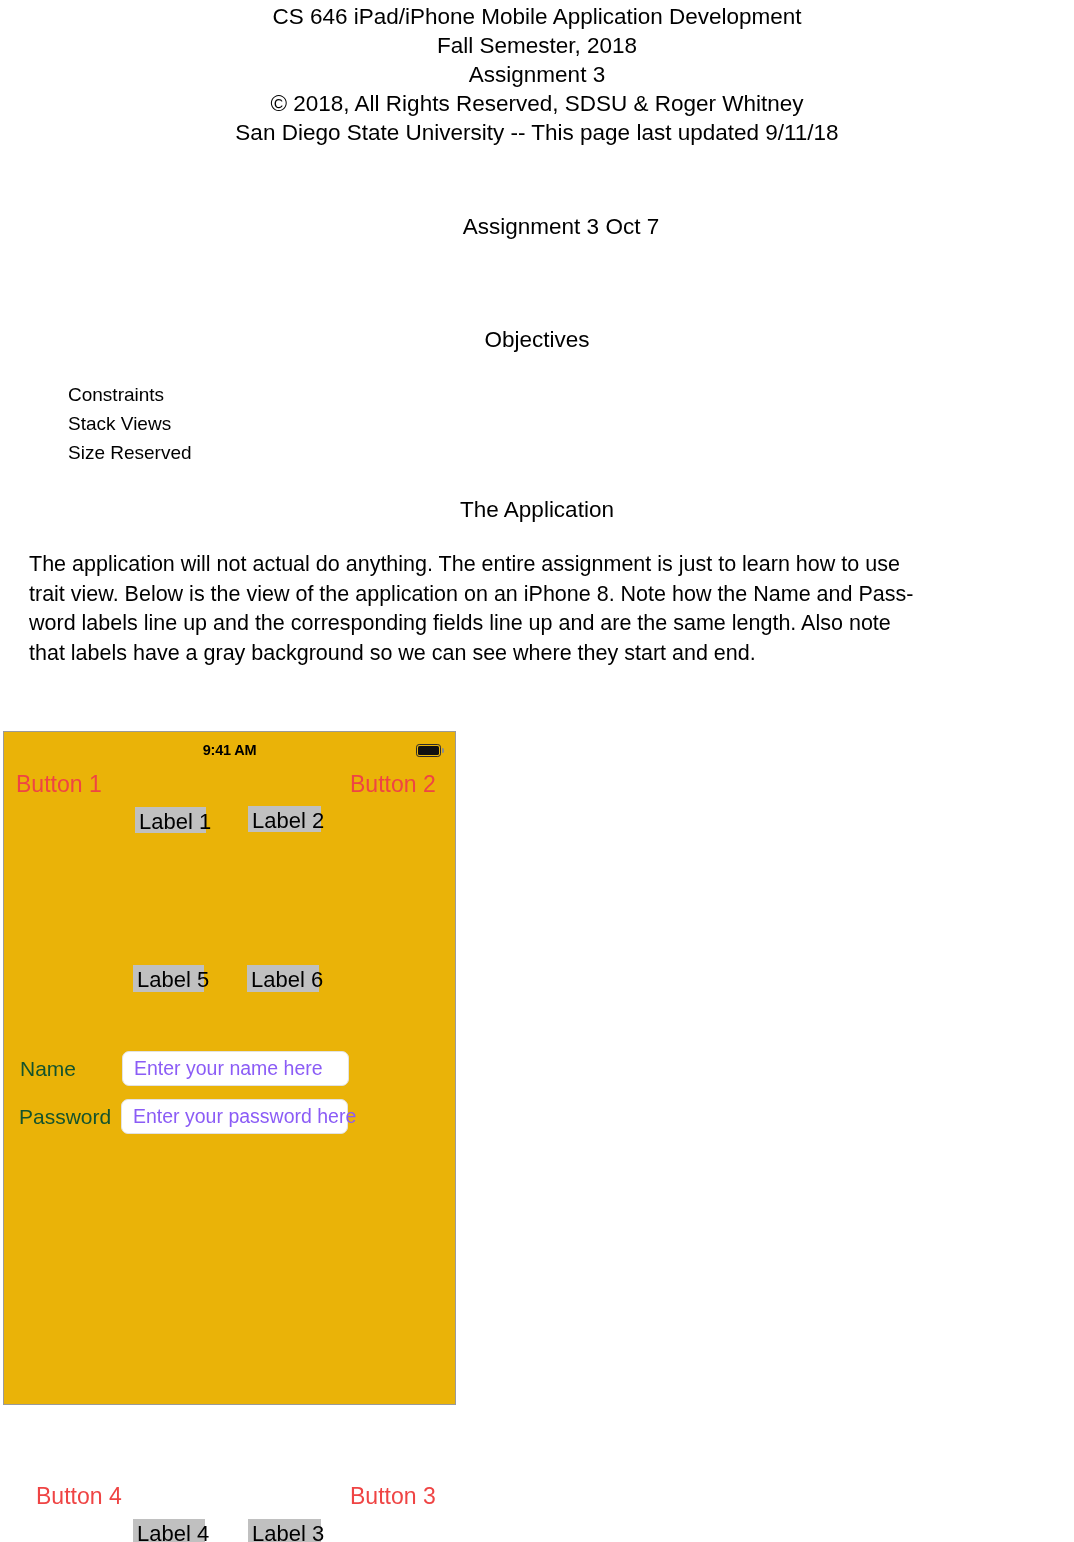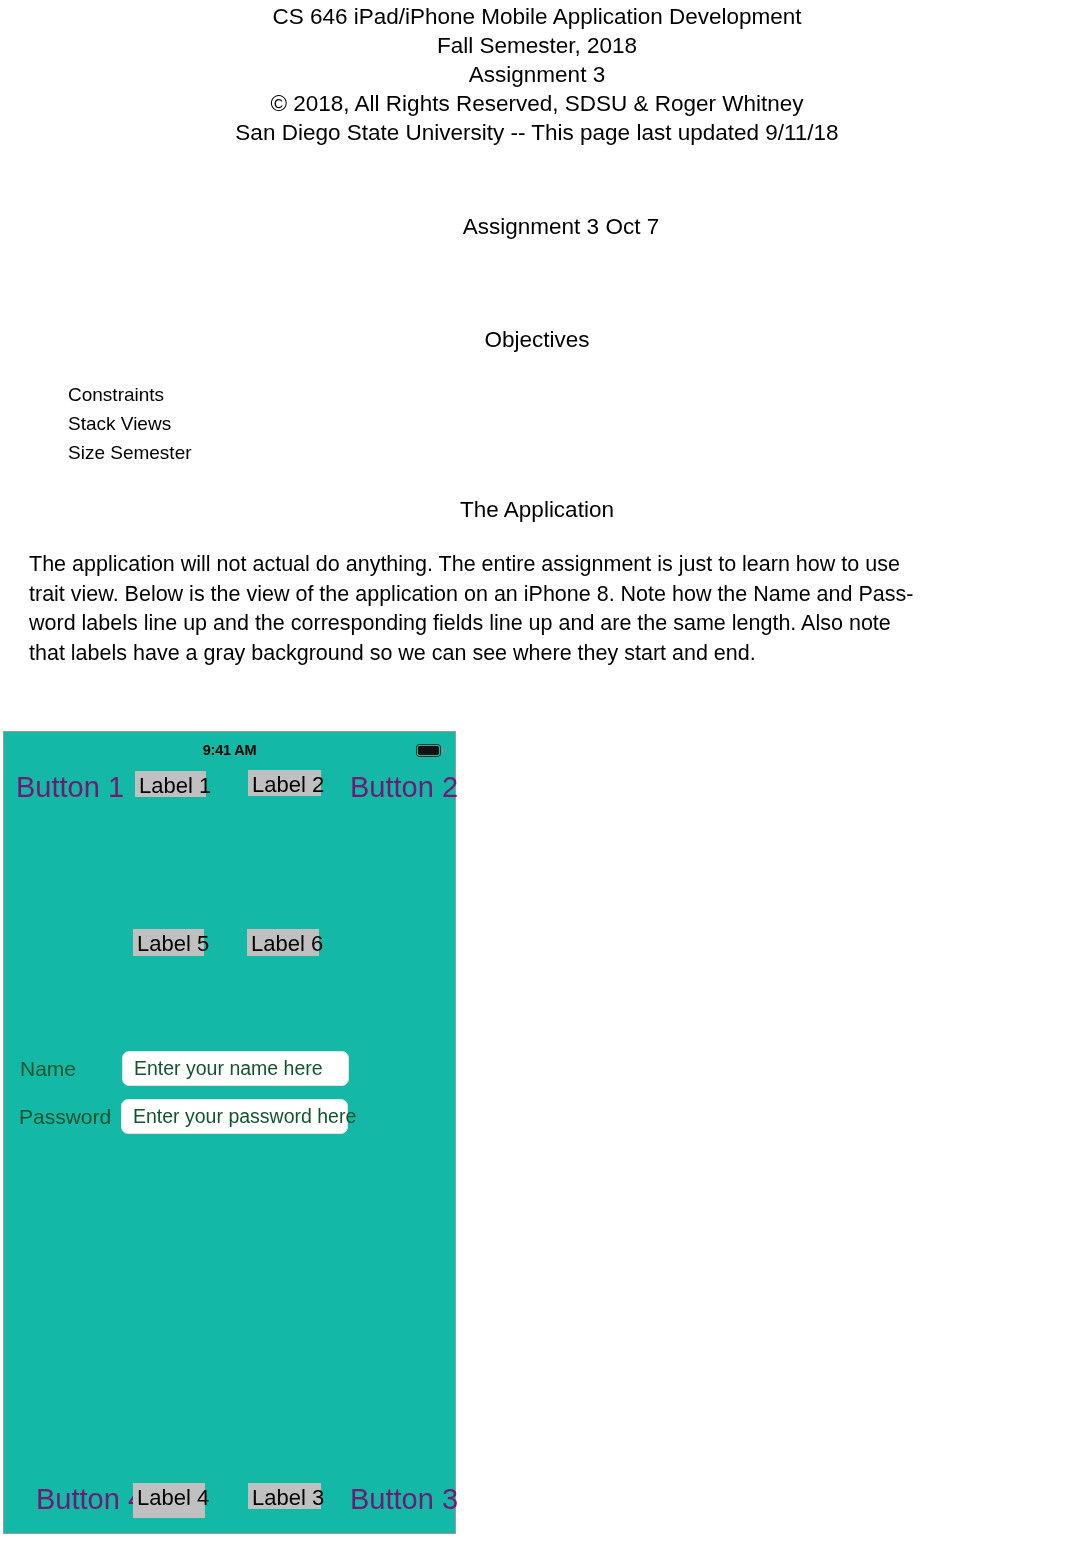--- a/index.html
+++ b/index.html
@@ -61,23 +61,23 @@
     line-height: 29.7px;
   }
   .body-para .pline { display: block; white-space: pre; }
 
   
   .phone {
     position: absolute;
     left: 3px;
     top: 731px;
     width: 453px;
-    height: 803px;
+    height: 674px;
     border: 1px solid #9a9a9a;
-    background: #14b8a6;
+    background: #eab308;
     box-sizing: border-box;
   }
 
   .status-bar {
     position: absolute;
     left: 0; top: 0;
     width: 451px;
     height: 28px;
   }
   .status-time {
@@ -114,51 +114,52 @@
   .battery .nub {
     position: absolute;
     left: 26px; top: 4px;
     width: 2.4px; height: 5px;
     background: #8d8d8d;
     border-radius: 0 1.5px 1.5px 0;
   }
 
   .btn-link {
     position: absolute;
-    color: #701a75;
-    font-size: 29px;
+    color: #ef4444;
+    font-size: 23px;
     white-space: nowrap;
   }
   .gray-label {
     position: absolute;
     background: #c0c0c0;
     color: #000000;
     font-size: 22px;
     white-space: nowrap;
     padding: 2px 4px 3px 4px;
     box-sizing: border-box;
+    margin-top: 36px;
   }
   .plain-label {
     position: absolute;
     color: #14532d;
     font-size: 21px;
     white-space: nowrap;
   }
 
   .text-field {
     position: absolute;
     border: 1.2px solid #e2e2e2;
     border-radius: 7px;
     background: #ffffff;
     box-sizing: border-box;
     display: flex;
     align-items: center;
   }
   .text-field .ph {
-    color: #14532d;
+    color: #8b5cf6;
     font-size: 19.5px;
     padding-left: 11px;
     white-space: nowrap;
   }
 
   
   #btn1      { left: 16px;  top: 771px; }
   #btn2      { left: 350px; top: 771px; }
   #btn4      { left: 20px;  top: 1483px; margin-left: 16px; }
   #btn3      { left: 350px; top: 1483px; }
@@ -189,21 +190,21 @@
 <div class="center-head" id="assignment-block">
   <span class="hline">Assignment 3</span>
   <span class="hline">Oct 7</span>
 </div>
 
 <div class="center-head" id="objectives-head">Objectives</div>
 
 <div class="obj-list">
   <span class="obj-item">Constraints</span>
   <span class="obj-item">Stack Views</span>
-  <span class="obj-item">Size Semester</span>
+  <span class="obj-item">Size Reserved</span>
 </div>
 
 <div class="center-head" id="application-head">The Application</div>
 
 <div class="body-para">
   <span class="pline">The application will not actual do anything. The entire assignment is just to learn how to use</span>
   <span class="pline">trait view. Below is the view of the application on an iPhone 8. Note how the Name and Pass-</span>
   <span class="pline">word labels line up and the corresponding fields line up and are the same length. Also note</span>
   <span class="pline">that labels have a gray background so we can see where they start and end.</span>
 </div>

